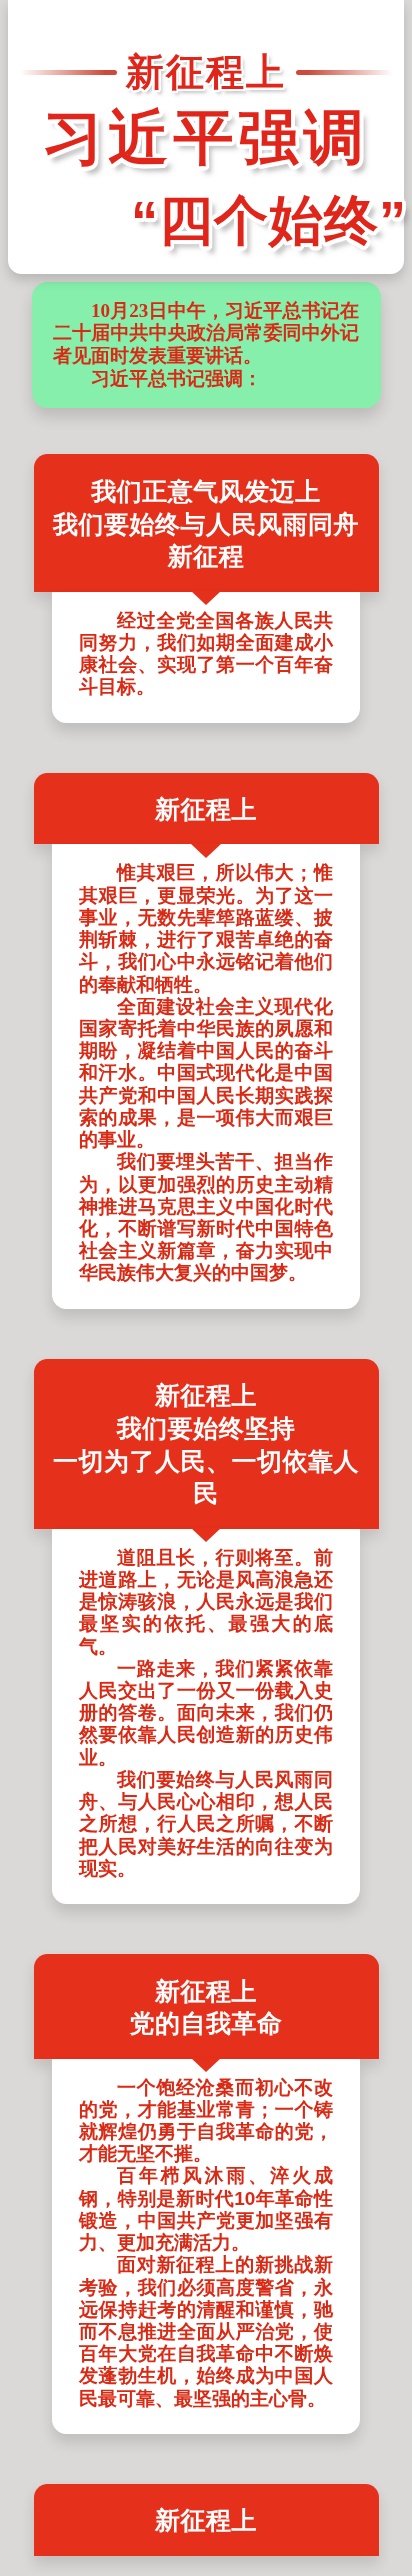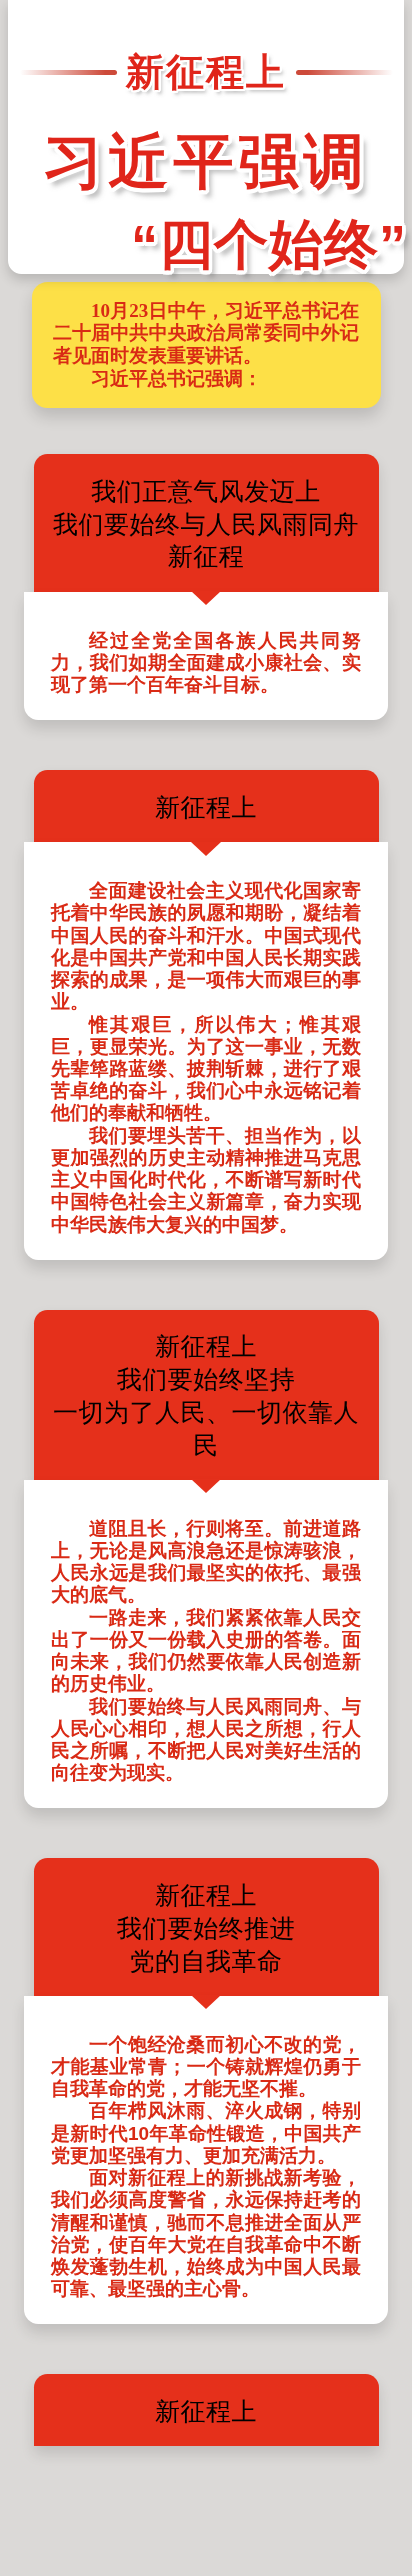--- a/index.html
+++ b/index.html
@@ -33,54 +33,54 @@
   .kicker-line{height:4.6px;width:97px;border-radius:2.6px;}
   .kicker-line.left{background:linear-gradient(90deg, rgba(205,74,58,0), #cd4a3a 88%);margin-right:9.3px;}
   .kicker-line.right{background:linear-gradient(270deg, rgba(205,74,58,0), #cd4a3a 88%);margin-left:9.3px;}
   .kicker-text{
     font-size:38px;font-weight:900;color:var(--red-title);letter-spacing:2.1px;
     text-shadow:var(--ow-sm), 3.1px 4.1px 3.6px rgba(125,125,125,0.5);
     white-space:nowrap;
   }
   .big-title1{
     text-align:center;font-size:60px;font-weight:900;color:var(--red-title);
-    letter-spacing:5.2px;margin-top:24px;white-space:nowrap;
+    letter-spacing:5.2px;margin-top:0;white-space:nowrap;
     text-shadow:var(--ow-lg), 5.7px 7.2px 5.2px rgba(120,120,120,0.5);
   }
   .big-title2{
     text-align:center;font-size:54px;font-weight:900;color:var(--red-title);
     letter-spacing:1px;margin-top:6.2px;position:relative;left:63px;white-space:nowrap;
     text-shadow:var(--ow-lg), 5.7px 7.2px 5.2px rgba(120,120,120,0.5);
   }
   
   .intro-card{
     width:349px;box-sizing:border-box;margin:8.2px auto 0;
-    background:#fde047;border-radius:15.5px;
+    background:#86efac;border-radius:15.5px;
     box-shadow:0 8.2px 14.4px rgba(0,0,0,0.14);
     padding:17.5px 21.6px;
   }
   .intro-card p{
     margin:0;font-family:"Liberation Serif","DejaVu Serif",serif;
     font-weight:700;font-size:19px;line-height:1.2;color:var(--red-text);
     text-indent:2em;text-align:justify;word-break:break-all;
   }
   
   .section{margin-top:50px;}
   .section.first{margin-top:46px;}
   .red-card{
     width:345px;box-sizing:border-box;margin:0 auto;
     background:var(--red-card);border-radius:13.4px 13.4px 0 0;
     padding:20.6px 9.3px 18.5px;text-align:center;
     box-shadow:0 7.2px 13.4px rgba(0,0,0,0.12);
   }
-  .red-card-line{color:#000000;font-weight:400;font-size:25px;line-height:1.31;letter-spacing:0.5px;}
+  .red-card-line{color:#ffffff;font-weight:700;font-size:25px;line-height:1.31;letter-spacing:0.5px;}
   .white-card{
-    width:364px;box-sizing:border-box;margin:0 auto;
+    width:308px;box-sizing:border-box;margin:0 auto;
     background:#ffffff;border-radius:0 0 14.4px 14.4px;
-    padding:38px 27px 24px;position:relative;
+    padding:18px 27px 24px;position:relative;
     box-shadow:0 8.2px 13.4px rgba(0,0,0,0.12);
   }
   .notch{
     position:absolute;top:-0.5px;left:50%;transform:translateX(-50%);
     width:0;height:0;
     border-left:15.5px solid transparent;border-right:15.5px solid transparent;
     border-top:14px solid var(--red-card);
   }
   .body-para{
     margin:0;font-size:19px;line-height:1.17;font-weight:700;color:var(--red-text);
@@ -116,42 +116,41 @@
         <span class="notch"></span>
         <p class="body-para">经过全党全国各族人民共同努力，我们如期全面建成小康社会、实现了第一个百年奋斗目标。</p>
       </div>
     </section>
     <section class="section">
       <div class="red-card">
         <div class="red-card-line">新征程上</div>
       </div>
       <div class="white-card">
         <span class="notch"></span>
+        <p class="body-para">惟其艰巨，所以伟大；惟其艰巨，更显荣光。为了这一事业，无数先辈筚路蓝缕、披荆斩棘，进行了艰苦卓绝的奋斗，我们心中永远铭记着他们的奉献和牺牲。</p>
         <p class="body-para">全面建设社会主义现代化国家寄托着中华民族的夙愿和期盼，凝结着中国人民的奋斗和汗水。中国式现代化是中国共产党和中国人民长期实践探索的成果，是一项伟大而艰巨的事业。</p>
-        <p class="body-para">惟其艰巨，所以伟大；惟其艰巨，更显荣光。为了这一事业，无数先辈筚路蓝缕、披荆斩棘，进行了艰苦卓绝的奋斗，我们心中永远铭记着他们的奉献和牺牲。</p>
         <p class="body-para">我们要埋头苦干、担当作为，以更加强烈的历史主动精神推进马克思主义中国化时代化，不断谱写新时代中国特色社会主义新篇章，奋力实现中华民族伟大复兴的中国梦。</p>
       </div>
     </section>
     <section class="section">
       <div class="red-card">
         <div class="red-card-line">新征程上</div>
         <div class="red-card-line">我们要始终坚持</div>
         <div class="red-card-line">一切为了人民、一切依靠人民</div>
       </div>
       <div class="white-card">
         <span class="notch"></span>
         <p class="body-para">道阻且长，行则将至。前进道路上，无论是风高浪急还是惊涛骇浪，人民永远是我们最坚实的依托、最强大的底气。</p>
         <p class="body-para">一路走来，我们紧紧依靠人民交出了一份又一份载入史册的答卷。面向未来，我们仍然要依靠人民创造新的历史伟业。</p>
         <p class="body-para">我们要始终与人民风雨同舟、与人民心心相印，想人民之所想，行人民之所嘱，不断把人民对美好生活的向往变为现实。</p>
       </div>
     </section>
     <section class="section">
       <div class="red-card">
         <div class="red-card-line">新征程上</div>
-        <div class="red-card-line">我们要始终推进</div>
         <div class="red-card-line">党的自我革命</div>
       </div>
       <div class="white-card">
         <span class="notch"></span>
         <p class="body-para">一个饱经沧桑而初心不改的党，才能基业常青；一个铸就辉煌仍勇于自我革命的党，才能无坚不摧。</p>
         <p class="body-para">百年栉风沐雨、淬火成钢，特别是新时代10年革命性锻造，中国共产党更加坚强有力、更加充满活力。</p>
         <p class="body-para">面对新征程上的新挑战新考验，我们必须高度警省，永远保持赶考的清醒和谨慎，驰而不息推进全面从严治党，使百年大党在自我革命中不断焕发蓬勃生机，始终成为中国人民最可靠、最坚强的主心骨。</p>
       </div>
     </section>
     <section class="section">

